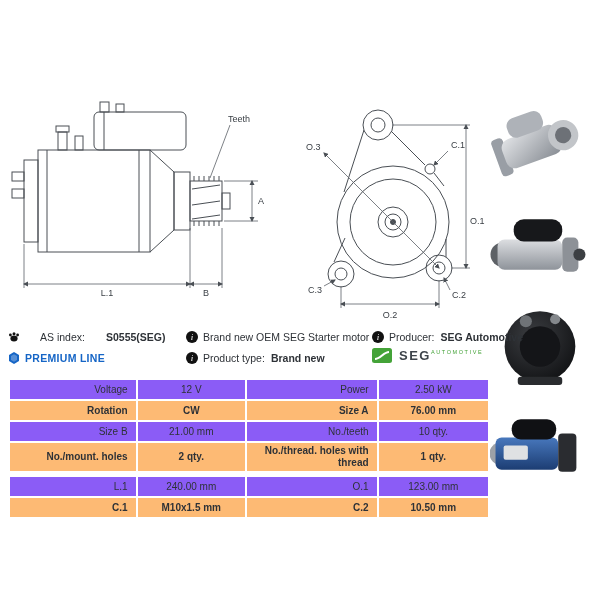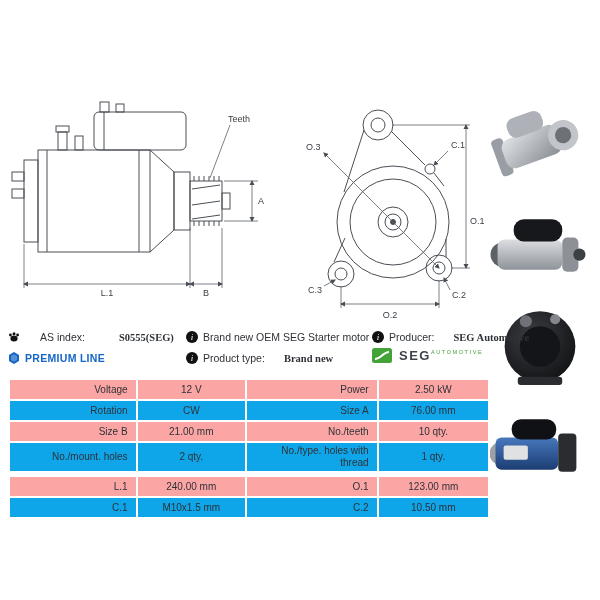--- a/index.html
+++ b/index.html
@@ -5,41 +5,41 @@
   html,body{margin:0;padding:0;background:#fff;}
   .page{position:relative;width:588px;height:600px;background:#fff;overflow:hidden;
         font-family:"Liberation Sans",sans-serif;color:#2e3237;}
   svg{display:block;}
   .svg-side{position:absolute;left:6px;top:92px;}
   .svg-front{position:absolute;left:294px;top:90px;}
   .photos{position:absolute;left:487px;top:94px;width:108px;display:flex;flex-direction:column;gap:4px;}
   .photo{width:106px;height:97px;background:#fff;}
   
   .info{position:absolute;display:flex;align-items:center;gap:5px;font-size:10.5px;white-space:nowrap;}
-  .info b{margin-left:14px;font-family:Liberation Serif, serif;}
+  .info b{margin-left:1px;}
   .i-as{left:8px;top:331px;gap:20px;}
   .i-desc{left:186px;top:331px;}
   .i-prod{left:372px;top:331px;}
   .i-prem{left:8px;top:352px;color:#1565c6;font-weight:bold;letter-spacing:.3px;}
   .i-ptype{left:186px;top:352px;}
   .i-logo{left:372px;top:348px;}
   .info-icon{display:inline-block;width:12px;height:12px;border-radius:50%;background:#111;
              color:#fff;font-size:9px;line-height:12px;text-align:center;
              font-family:"Liberation Serif",serif;font-style:italic;flex:0 0 auto;}
   .logo-text{display:flex;flex-direction:row;line-height:1;margin-left:2px;}
   .logo-main{font-size:13px;font-weight:bold;color:#3e444b;letter-spacing:1.5px;}
   .logo-sub{font-size:5.5px;color:#44a338;letter-spacing:1.6px;margin-top:1px;}
   
   .spec{position:absolute;left:8px;top:378px;width:482px;border-collapse:collapse;
         font-size:10px;table-layout:fixed;}
   .spec td{border:2px solid #fff;padding:2px 8px;height:15px;vertical-align:middle;line-height:1.2;}
   .spec td.lbl{text-align:right;}
   .spec td.val{text-align:center;}
-  .spec tr.rd td{background:#fca5a5;}
-  .spec tr.rl td{background:#0ea5e9;}
+  .spec tr.rd td{background:#8b5cf6;}
+  .spec tr.rl td{background:#fdba74;font-weight:bold;}
   .spec tr.gap td{border-top-width:6px;}
   .c1{width:126px;} .c2{width:108px;} .c3{width:130px;} .c4{width:110px;}
 </style>
 </head>
 <body>
 
 <div class="page">
 
   <svg class="svg-side" width="285" height="215" viewBox="0 0 285 215">
     <defs>
@@ -281,21 +281,21 @@
       </tr>
       <tr class="rd">
         <td class="lbl">Size B</td>
         <td class="val">21.00 mm</td>
         <td class="lbl">No./teeth</td>
         <td class="val">10 qty.</td>
       </tr>
       <tr class="rl">
         <td class="lbl">No./mount. holes</td>
         <td class="val">2 qty.</td>
-        <td class="lbl">No./type. holes with thread</td>
+        <td class="lbl">No./thread. holes with thread</td>
         <td class="val">1 qty.</td>
       </tr>
       <tr class="rd gap">
         <td class="lbl">L.1</td>
         <td class="val">240.00 mm</td>
         <td class="lbl">O.1</td>
         <td class="val">123.00 mm</td>
       </tr>
       <tr class="rl">
         <td class="lbl">C.1</td>

